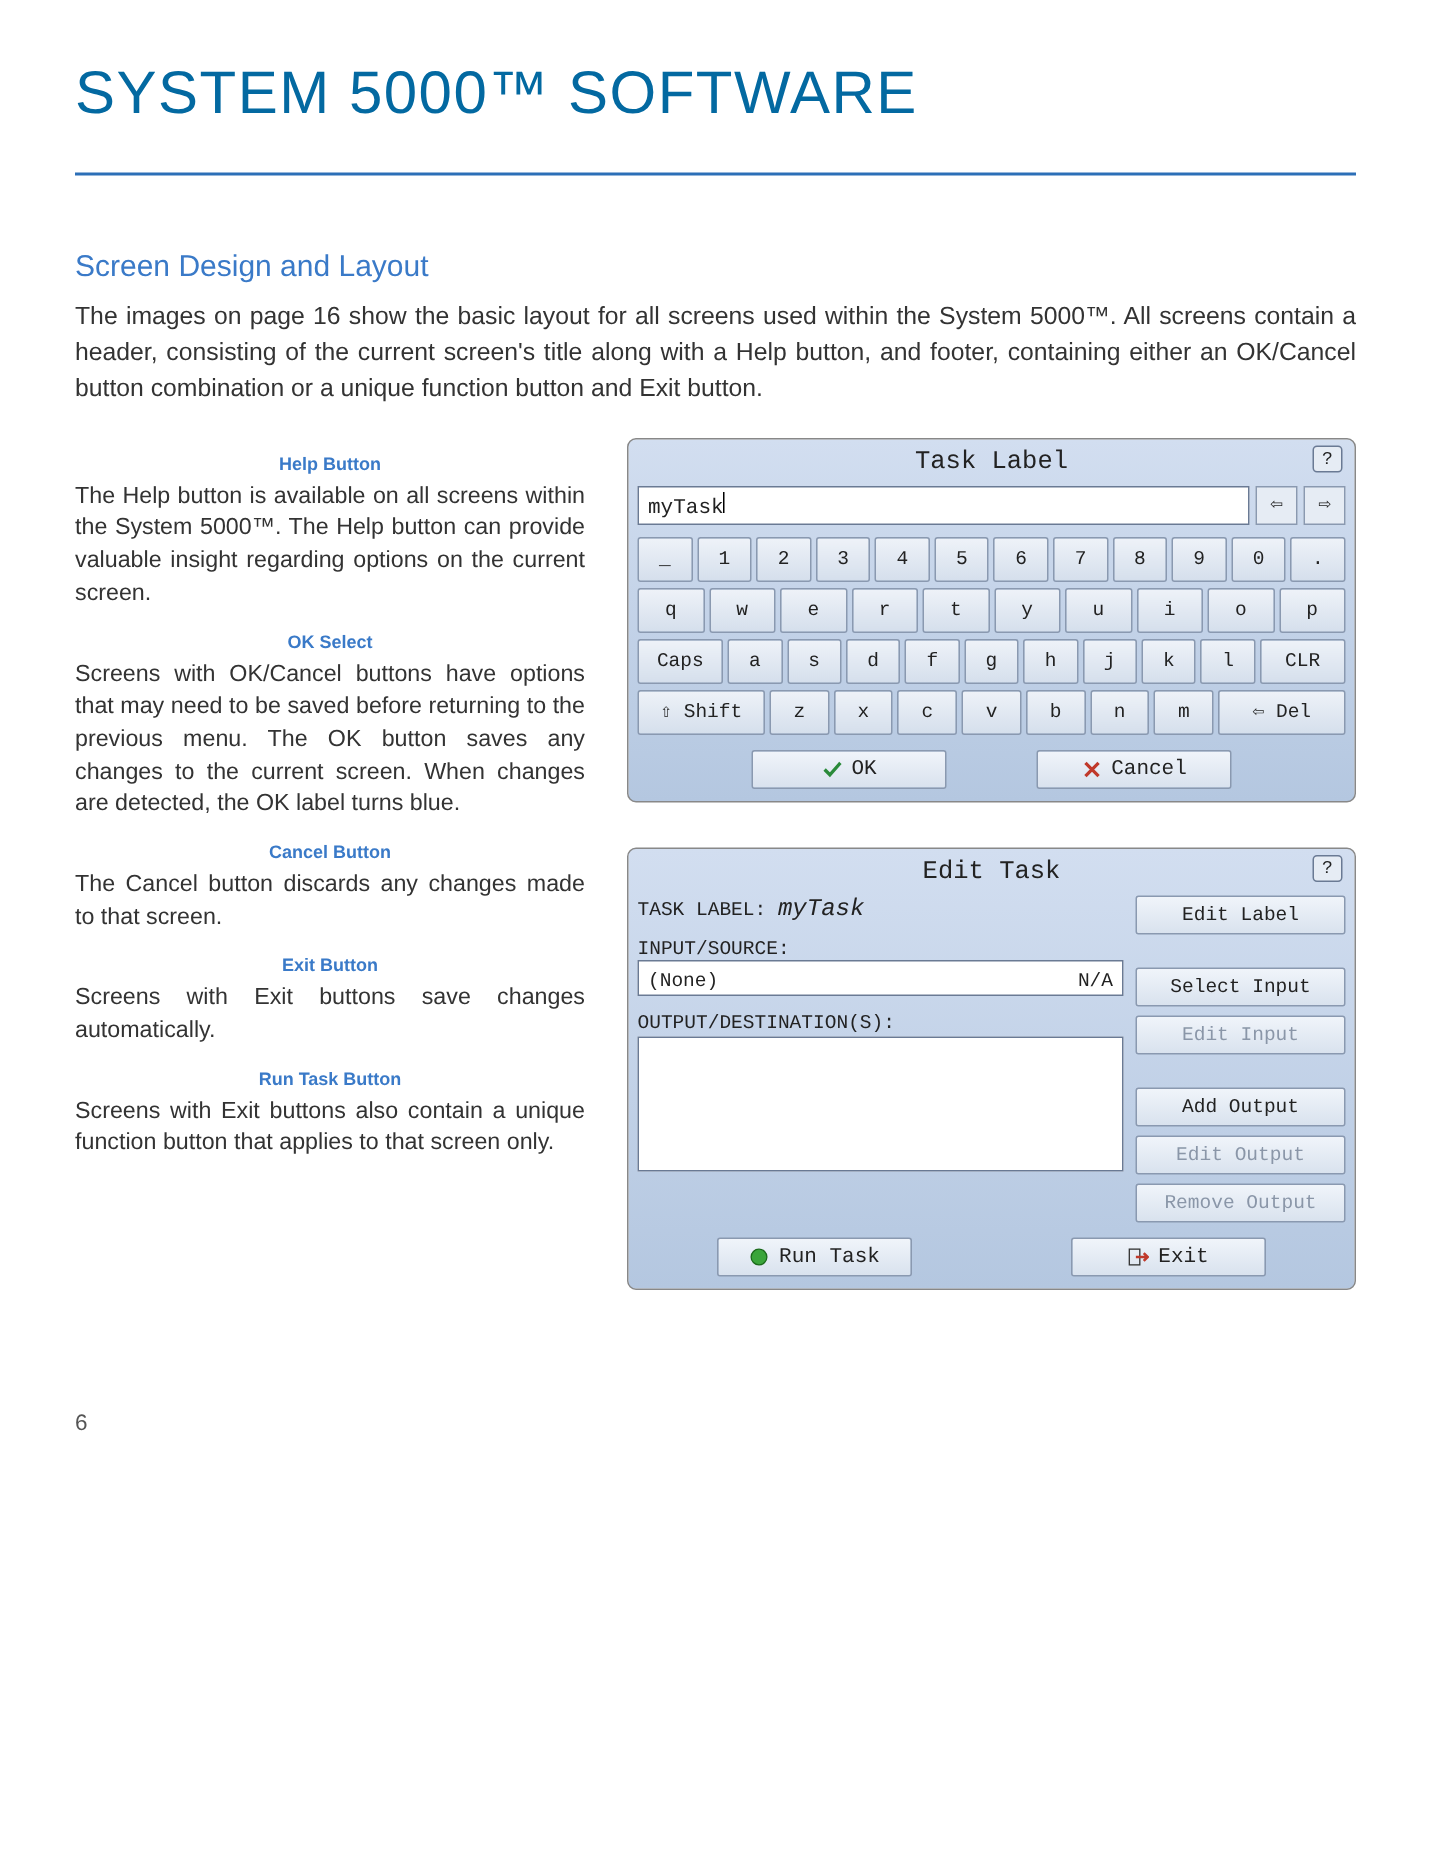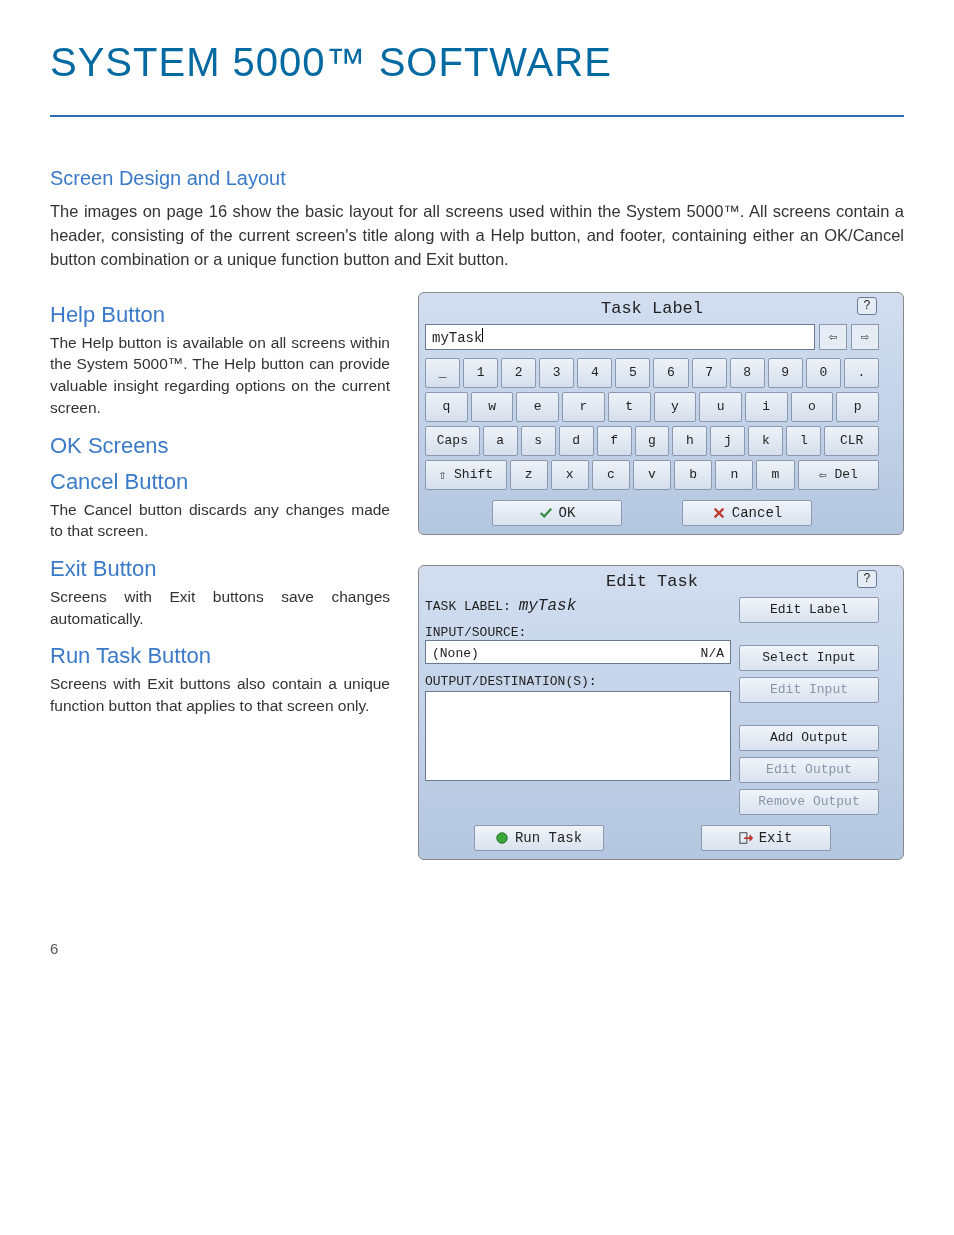--- a/index.html
+++ b/index.html
@@ -53,37 +53,38 @@
     flex: 0 0 340px;
   }
   .right {
     flex: 1;
     display: flex;
     flex-direction: column;
     gap: 30px;
   }
   .left h3 {
     color: var(--accent);
-    font-weight: 400;
-    font-size: 22px;
+    font-weight: 700;
+    font-size: 12px;
     margin: 10px 0 4px 0;
+    text-align: center;
   }
   .left p {
     font-size: 15.5px;
     line-height: 1.4;
     margin: 0 0 14px 0;
     text-align: justify;
   }
 
   
   .panel {
     border: 1px solid #888;
     border-radius: 6px;
     background: linear-gradient(#d2def0, #b4c7e0);
-    padding: 4px 24px 8px 6px;
+    padding: 4px 6px 8px 6px;
     font-family: "Courier New", monospace;
     color: #222;
   }
   .panel-header {
     display: flex;
     align-items: center;
     justify-content: center;
     position: relative;
     font-size: 17px;
     padding: 2px 0 6px 0;
@@ -224,21 +225,22 @@
 
   <h2 class="section">Screen Design and Layout</h2>
   <p class="intro">The images on page 16 show the basic layout for all screens used within the System 5000™. All screens contain a header, consisting of the current screen's title along with a Help button, and footer, containing either an OK/Cancel button combination or a unique function button and Exit button.</p>
 
   <div class="columns">
 
     <div class="left">
       <h3>Help Button</h3>
       <p>The Help button is available on all screens within the System 5000™. The Help button can provide valuable insight regarding options on the current screen.</p>
 
-      <h3>OK Screens</h3>
+      <h3>OK Select</h3>
+      <p>Screens with OK/Cancel buttons have options that may need to be saved before returning to the previous menu. The OK button saves any changes to the current screen. When changes are detected, the OK label turns blue.</p>
 
       <h3>Cancel Button</h3>
       <p>The Cancel button discards any changes made to that screen.</p>
 
       <h3>Exit Button</h3>
       <p>Screens with Exit buttons save changes automatically.</p>
 
       <h3>Run Task Button</h3>
       <p>Screens with Exit buttons also contain a unique function button that applies to that screen only.</p>
     </div>

